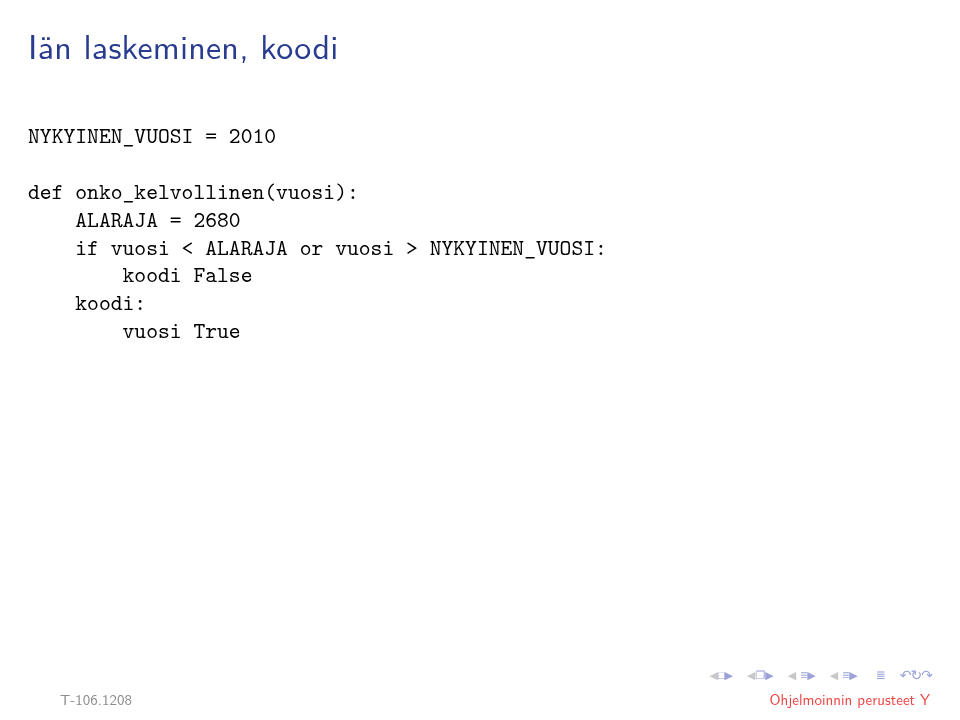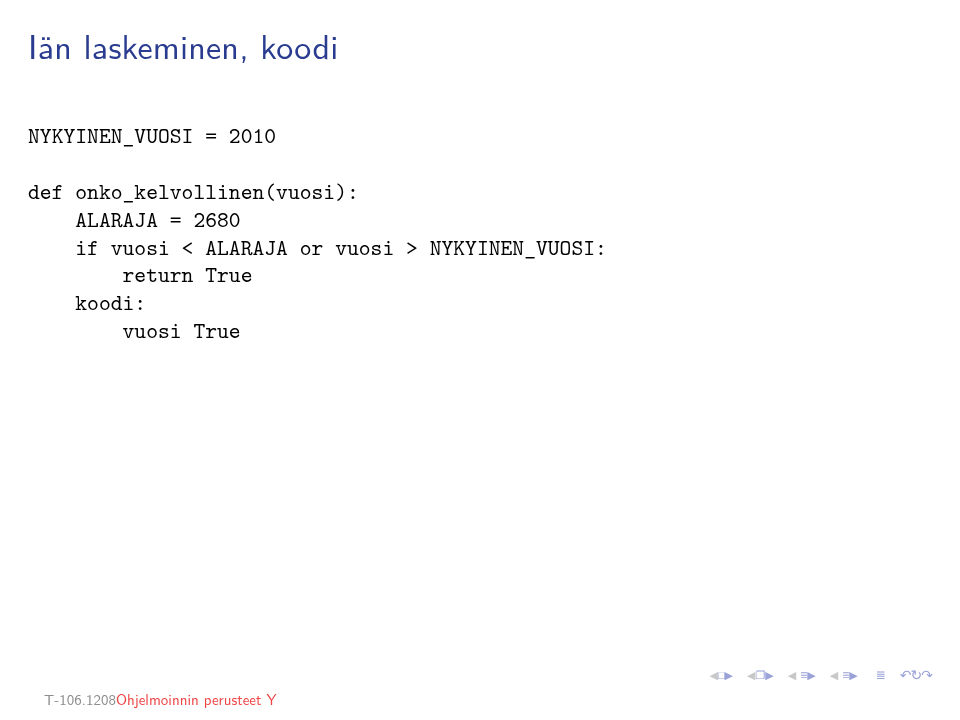--- a/index.html
+++ b/index.html
@@ -39,21 +39,22 @@
     color: #000;
   }
   .footer {
     position: absolute;
     left: 0;
     right: 0;
     bottom: 10px;
     height: 22px;
     display: flex;
     align-items: center;
-    padding: 0 30px 0 44px;
+    justify-content: space-between;
+    padding: 0 30px 0 60px;
     font-size: 15px;
     color: #8d8d8d;
     box-sizing: border-box;
   }
   .footer .center { color: #ef4444; }
   .nav {
     position: absolute;
     right: 28px;
     bottom: 36px;
     display: flex;
@@ -72,21 +73,21 @@
 
 <div class="slide">
 
   <div class="title">Iän laskeminen, koodi</div>
 
   <div class="code"><span>NYKYINEN_VUOSI = 2010</span>
 <span></span>
 <span>def onko_kelvollinen(vuosi):</span>
 <span>    ALARAJA = 2680</span>
 <span>    if vuosi &lt; ALARAJA or vuosi &gt; NYKYINEN_VUOSI:</span>
-<span>        return True</span>
+<span>        koodi False</span>
 <span>    koodi:</span>
 <span>        vuosi True</span></div>
 
   <div class="nav">
     <span class="group">
       <span class="tri shadow">◀</span>
       <span class="tri active">□</span>
       <span class="tri active">▶</span>
     </span>
     <span class="group">

